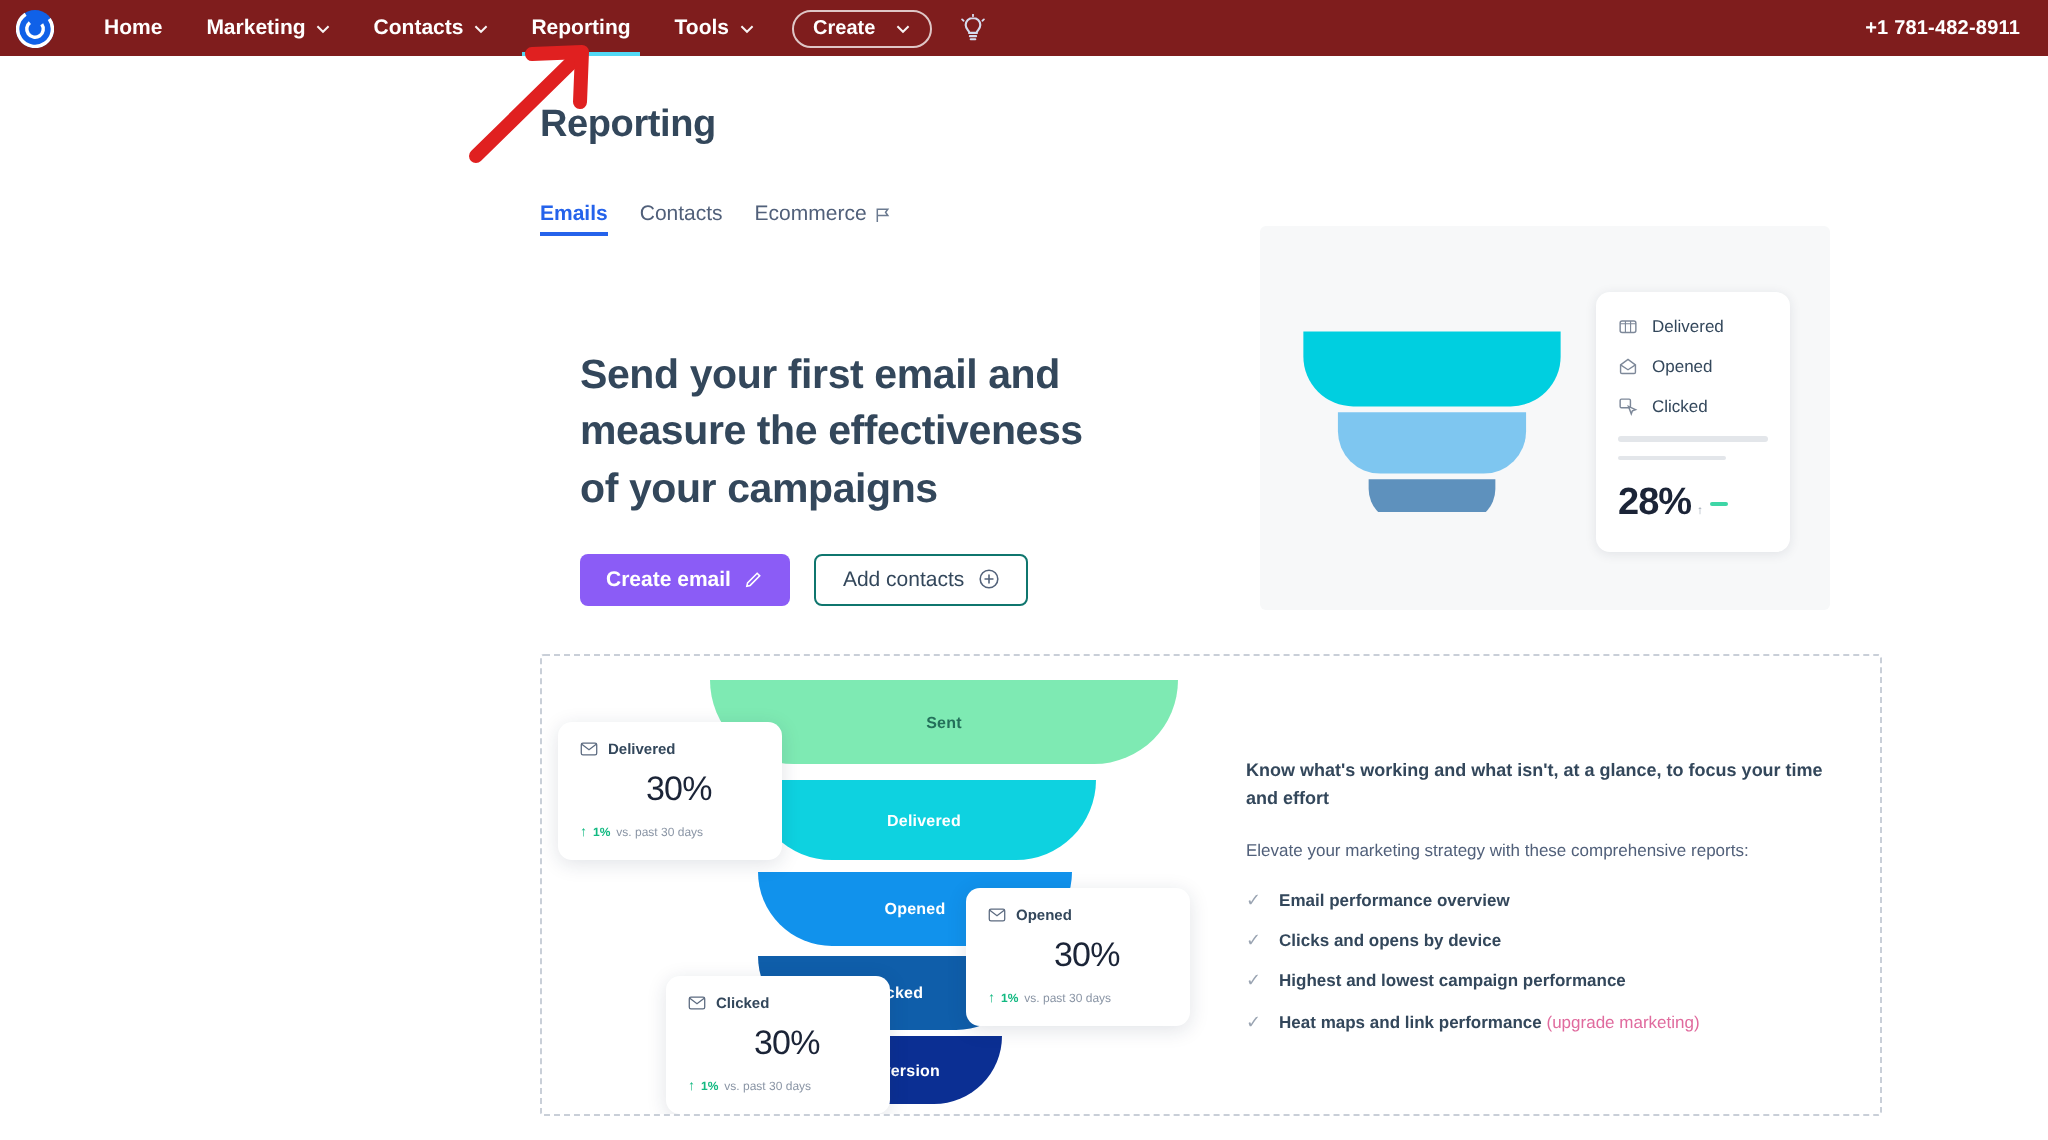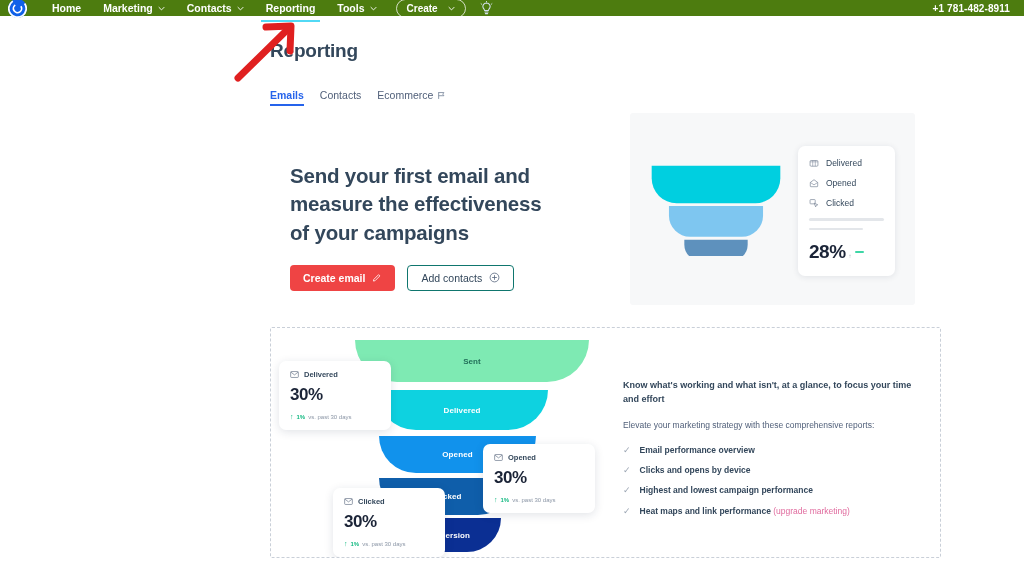--- a/index.html
+++ b/index.html
@@ -7,22 +7,22 @@
   body {
     font-family: "Liberation Sans", sans-serif;
     background: #ffffff;
     color: #33475b;
     overflow: hidden;
     position: relative;
   }
 
   
   .topnav {
-    height: 16px;
-    background: #4d7c0f;
+    height: 28px;
+    background: #7f1d1d;
     display: flex;
     align-items: center;
     padding: 0 10px 0 8px;
     position: relative;
     z-index: 5;
   }
   .logo {
     width: 19px; height: 19px;
     border-radius: 50%;
     background: #1061e8;
@@ -131,21 +131,21 @@
   .btn {
     height: 26px;
     border-radius: 4px;
     display: inline-flex;
     align-items: center;
     gap: 7px;
     font-size: 10.5px;
     font-weight: 600;
     padding: 0 13px;
   }
-  .btn-primary { background: #ef4444; color: #fff; }
+  .btn-primary { background: #8b5cf6; color: #fff; }
   .btn-secondary {
     background: #fff;
     color: #33475b;
     border: 1px solid #0f766e;
     font-weight: 500;
   }
   .hero-right {
     position: absolute;
     left: 630px;
     top: 113px;
@@ -223,21 +223,21 @@
     background: #fff;
     border-radius: 7px;
     box-shadow: 0 2px 10px rgba(25,40,70,.13);
     padding: 9px 11px 10px 11px;
     width: 112px;
   }
   .fc-head {
     display: flex; align-items: center; gap: 5px;
     font-size: 7.5px; color: #33475b; font-weight: 600;
   }
-  .fc-pct { font-size: 17px; font-weight: 700; color: #1b2437; margin-top: 6px; letter-spacing: -.4px; }
+  .fc-pct { font-size: 17px; font-weight: 400; color: #1b2437; margin-top: 6px; letter-spacing: -.4px; margin-left: 33px; }
   .fc-foot {
     display: flex; align-items: center; gap: 3px;
     margin-top: 8px; font-size: 6px; color: #8a95a5;
   }
   .fc-up { color: #12b981; font-weight: 700; font-size: 6px; }
   .fc-arrow { color: #12b981; font-size: 7px; line-height: 1; }
 
   
   .copy { position: absolute; left: 352px; top: 51px; width: 300px; }
   .copy-h {

